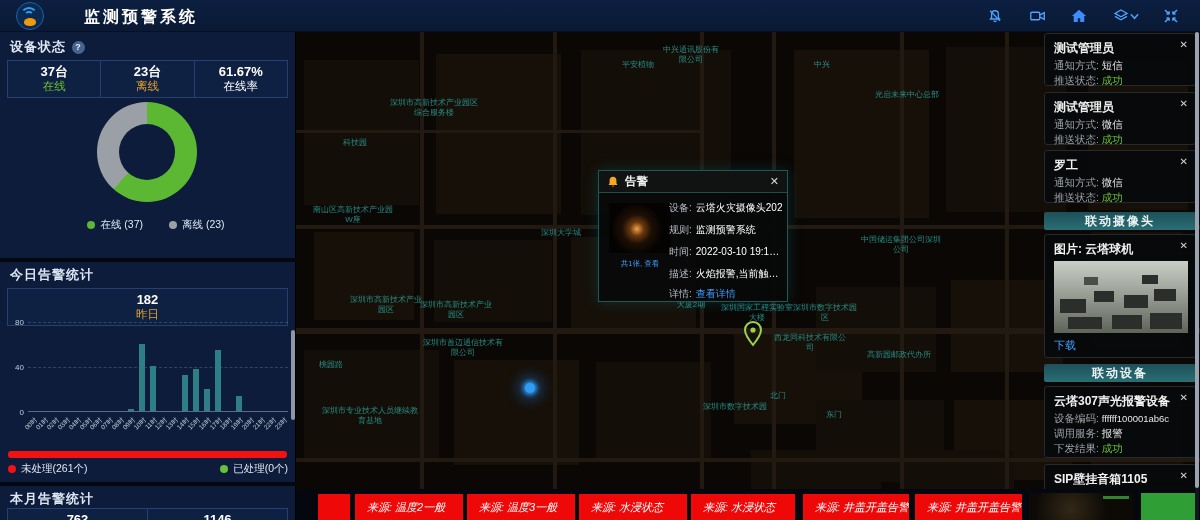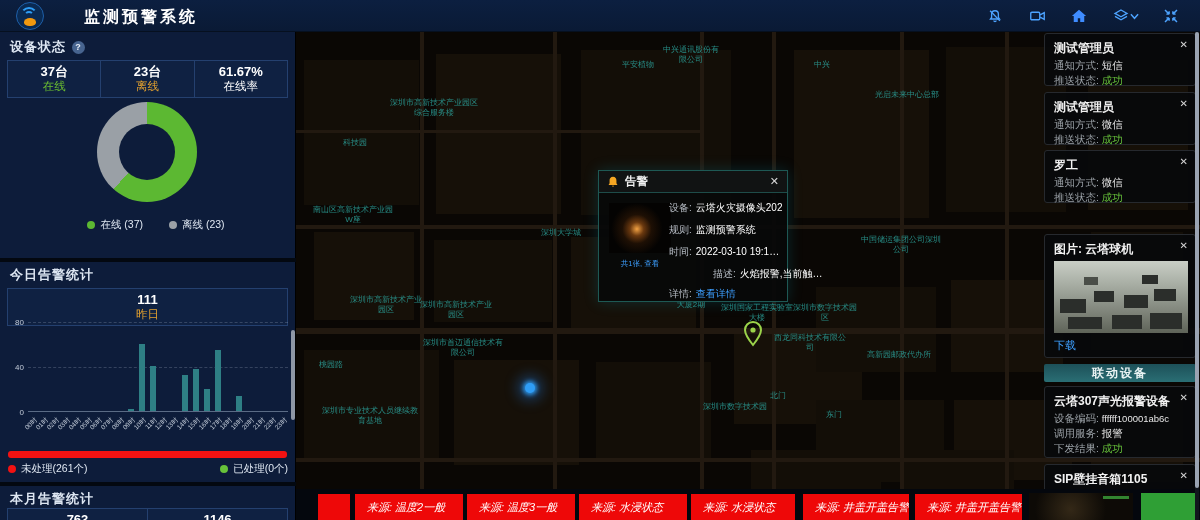--- a/index.html
+++ b/index.html
@@ -182,21 +182,21 @@
         <span class="pval">云塔火灾摄像头202</span>
       </div>
       <div class="prow" style="top:52px;">
         <span class="plabel">规则:</span>
         <span class="pval">监测预警系统</span>
       </div>
       <div class="prow" style="top:74px;">
         <span class="plabel">时间:</span>
         <span class="pval">2022-03-10 19:13:07</span>
       </div>
-      <div class="prow" style="top:96px;margin-left:44px;">
+      <div class="prow" style="top:96px;">
         <span class="plabel">描述:</span>
         <span class="pval">火焰报警,当前触发值为...</span>
       </div>
       <div class="prow" style="top:116px;">
         <span class="plabel">详情:</span>
         <span class="pval link">查看详情</span>
       </div>
     </div>
   </div>
 
@@ -281,21 +281,21 @@
       </span>
     </div>
 
     <div class="divline" style="top:226px;"></div>
 
     <div class="sect-h" style="top:234px;">
       <span>今日告警统计</span>
     </div>
     <div class="stat-table" style="top:256px;">
       <div class="stat-cell">
-        <div class="stat-val">111</div>
+        <div class="stat-val">182</div>
         <div class="stat-lab" style="color: rgb(227, 161, 47);">昨日</div>
       </div>
     </div>
 
     <div id="bar-chart">
         <div class="plot" style="left:28px;top:290px;">
           <div class="gline" style="top:45px;"></div>
           <div class="gline" style="top:0px;"></div>
           <div class="axis0"></div>
           <div class="bar" style="left:99.9px;height:2.3px;background:#2e7f85;"></div>
@@ -375,20 +375,21 @@
     <div class="rc-row"><span class="rc-lab">通知方式: </span><span class="rc-val">微信</span></div>
     <div class="rc-row"><span class="rc-lab">推送状态: </span><span class="rc-val ok">成功</span></div>
   </div>
   <div class="rcard" style="top:150px;height:53px;">
     <span class="x">✕</span>
     <div class="rc-title">罗工</div>
     <div class="rc-row"><span class="rc-lab">通知方式: </span><span class="rc-val">微信</span></div>
     <div class="rc-row"><span class="rc-lab">推送状态: </span><span class="rc-val ok">成功</span></div>
   </div>
 
+  <div class="rsect" style="top:212px;">联动摄像头</div>
 
   <div class="rcard" style="top:234px;height:124px;">
     <span class="x">✕</span>
     <div class="rc-title">图片: 云塔球机</div>
     <div class="photo">
       <div class="blk" style="left:6px;top:38px;width:26px;height:14px;"></div>
       <div class="blk" style="left:40px;top:30px;width:20px;height:11px;"></div>
       <div class="blk" style="left:70px;top:34px;width:24px;height:13px;"></div>
       <div class="blk" style="left:100px;top:28px;width:22px;height:12px;"></div>
       <div class="blk" style="left:14px;top:56px;width:34px;height:12px;"></div>

